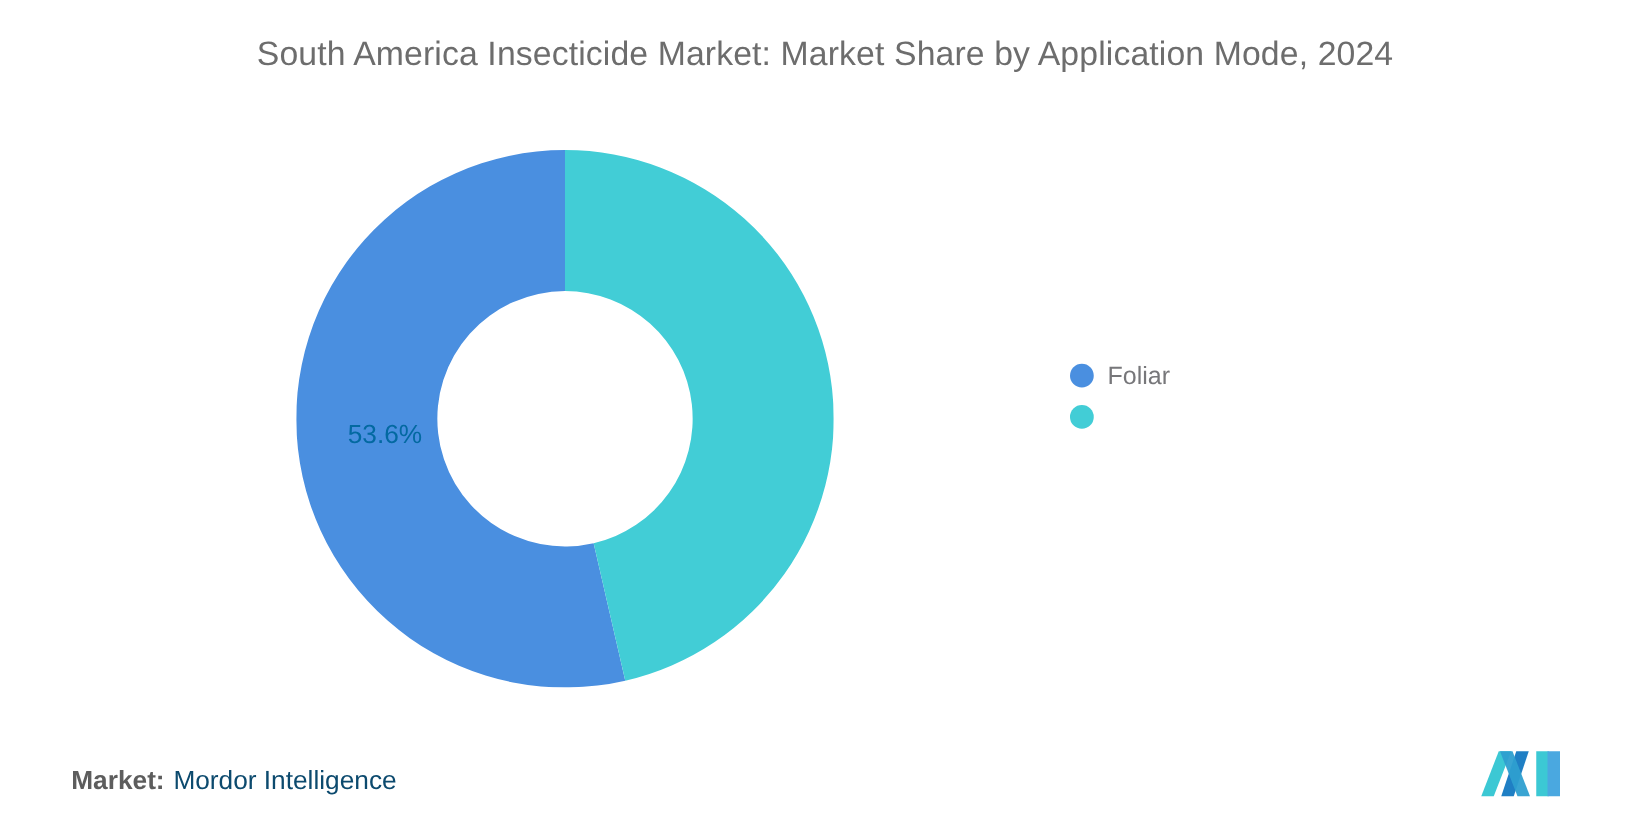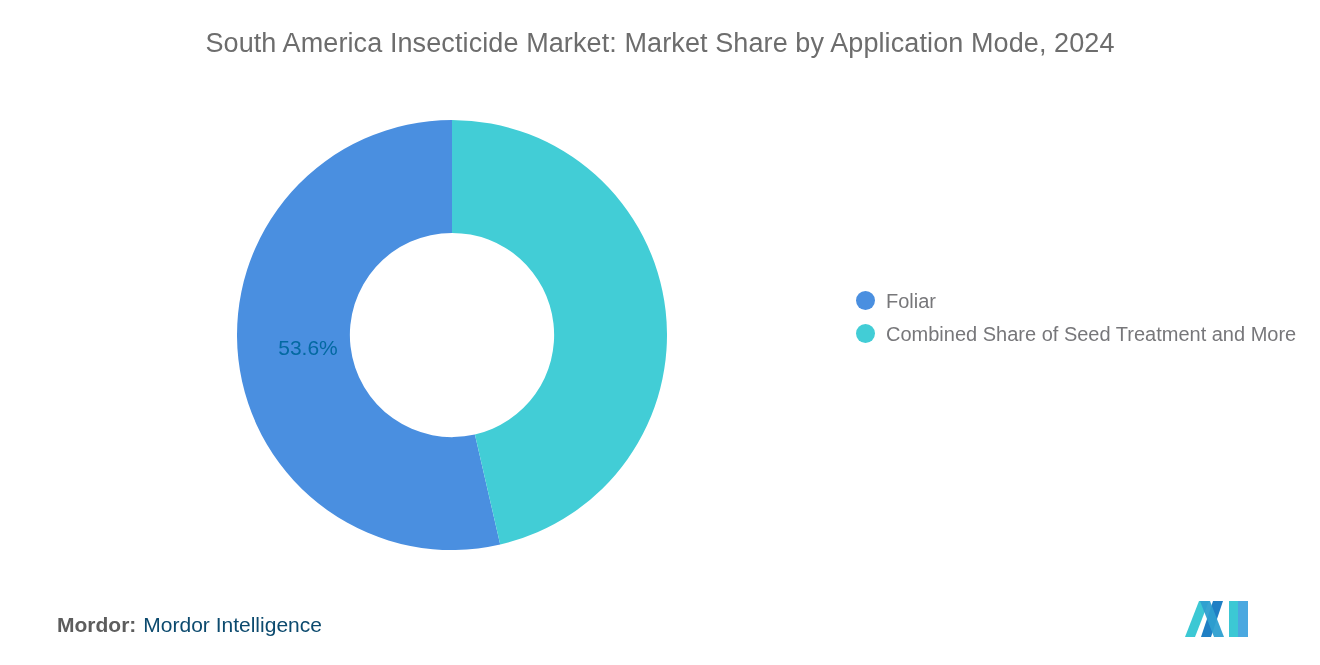--- a/index.html
+++ b/index.html
@@ -131,26 +131,25 @@
 
   <div id="donut-label">53.6%</div>
 
   <div id="legend">
     <div class="legend-row">
       <span class="legend-dot" id="legend-dot-0" style="background: rgb(74, 143, 224);"></span>
       <span class="legend-text">Foliar</span>
     </div>
     <div class="legend-row">
       <span class="legend-dot" id="legend-dot-1" style="background: rgb(66, 205, 214);"></span>
-      <span class="legend-text">Combined Share of Seed Treatment and More</span>
     </div>
   </div>
 
   <div id="source-line">
-    <span id="source-label">Mordor:</span><span id="source-value">Mordor Intelligence</span>
+    <span id="source-label">Market:</span><span id="source-value">Mordor Intelligence</span>
   </div>
 
   <div id="brand-logo">
     <svg width="72" height="42" viewBox="0 0 72 42">
       <polygon points="2,40 16,4 26,4 12,40" fill="#3cc8d4"></polygon>
       <polygon points="18,40 30,4 40,4 28,40" fill="#1f7fc4"></polygon>
       <polygon points="27,4 41,40 31,40 17,4" fill="#2e9fd0" opacity="0.95"></polygon>
       <polygon points="46,4 56,4 56,40 46,40" fill="#3cc8d4"></polygon>
       <polygon points="55,4 65,4 65,40 55,40" fill="#4aa8e0"></polygon>
     </svg>

